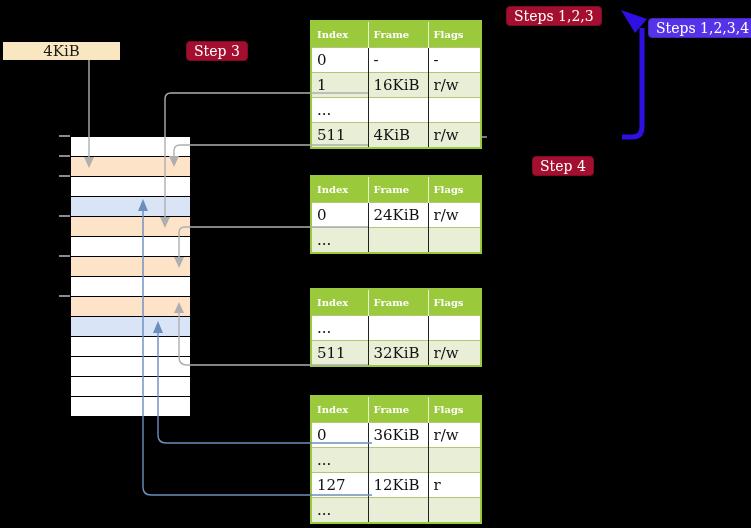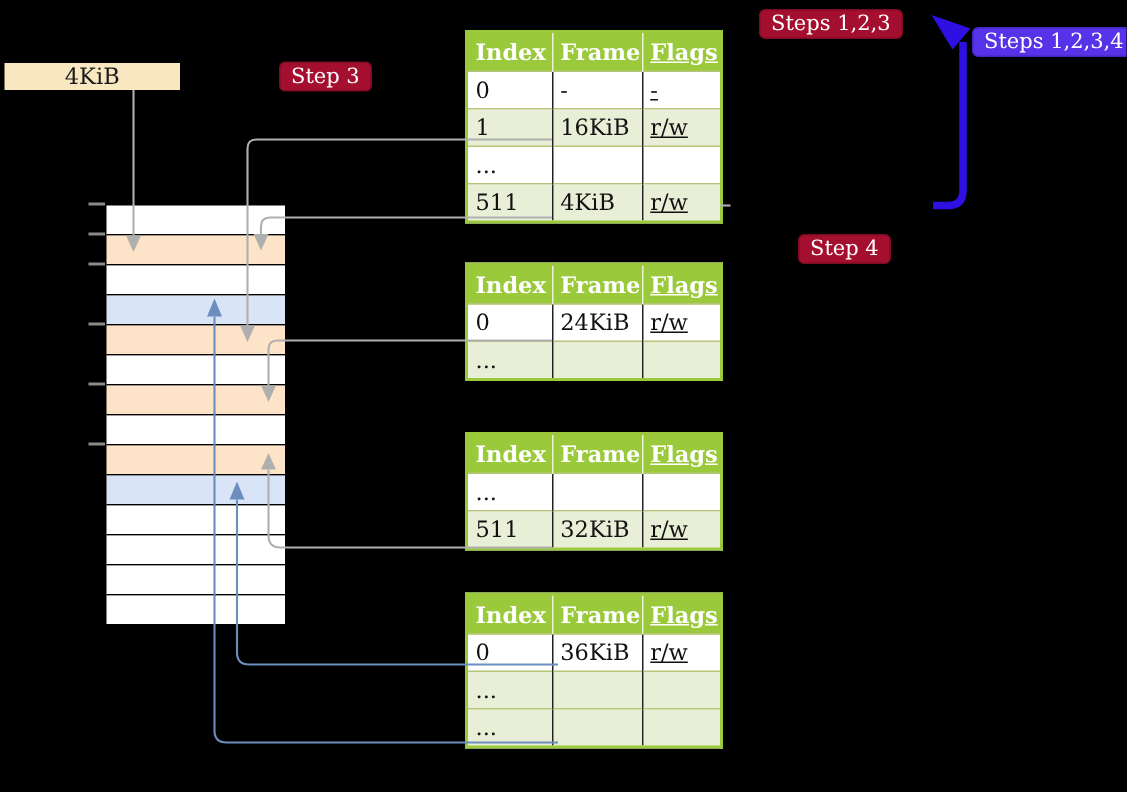--- a/index.html
+++ b/index.html
@@ -31,30 +31,30 @@
   .mrow { height:19px; border-bottom:1px solid #000; }
   .mrow:last-child { border-bottom:none; }
   .mtick { position:absolute; left:59px; width:11px; height:2px; background:#8a8a8a; }
   
   .ptable-host { position:absolute; left:310px; }
   .ptable-host table {
     border-collapse:collapse; table-layout:fixed; width:170px;
     background:#fff; border:2px solid #9ACA3C;
   }
   .ptable-host th {
-    background:#9ACA3C; color:#fff; font-weight:bold; font-size:15px;
+    background:#9ACA3C; color:#fff; font-weight:bold; font-size:10px;
     text-align:left; height:25px; padding:0 0 0 5px;
     border-right:1px solid #e9f2d2;
   }
   .ptable-host td {
     color:#111; font-size:15px; height:24px; padding:0 0 0 5px;
     border-right:1px solid #222; border-top:1px solid #b5c578;
     overflow:hidden; white-space:nowrap;
   }
-  .ptable-host th:last-child, .ptable-host td:last-child { border-right:none;text-decoration:underline; }
+  .ptable-host th:last-child, .ptable-host td:last-child { border-right:none; }
   .ptable-host tr.shade td { background:#E9EFD7; }
   .ptable-host td.hl { background:#FFFF99; }
   #ptable-1 { top:20px; }
   #ptable-2 { top:175px; }
   #ptable-3 { top:288px; }
   #ptable-4 { top:395px; }
   .col-index { width:57px; } .col-frame { width:60px; } .col-flags { width:53px; }
   
   #arrows-overlay { position:absolute; left:0; top:0; pointer-events:none; z-index:10; }
 </style>
@@ -196,20 +196,25 @@
         </tr>
         <tr>
           <td>0</td>
           <td>36KiB</td>
           <td>r/w</td>
         </tr>
         <tr class="shade">
           <td>...</td>
           <td></td>
           <td></td>
+        </tr>
+        <tr>
+          <td>127</td>
+          <td>12KiB</td>
+          <td>r</td>
         </tr>
         <tr class="shade">
           <td>...</td>
           <td></td>
           <td></td>
         </tr>
       </tbody>
     </table>
   </div>
 

